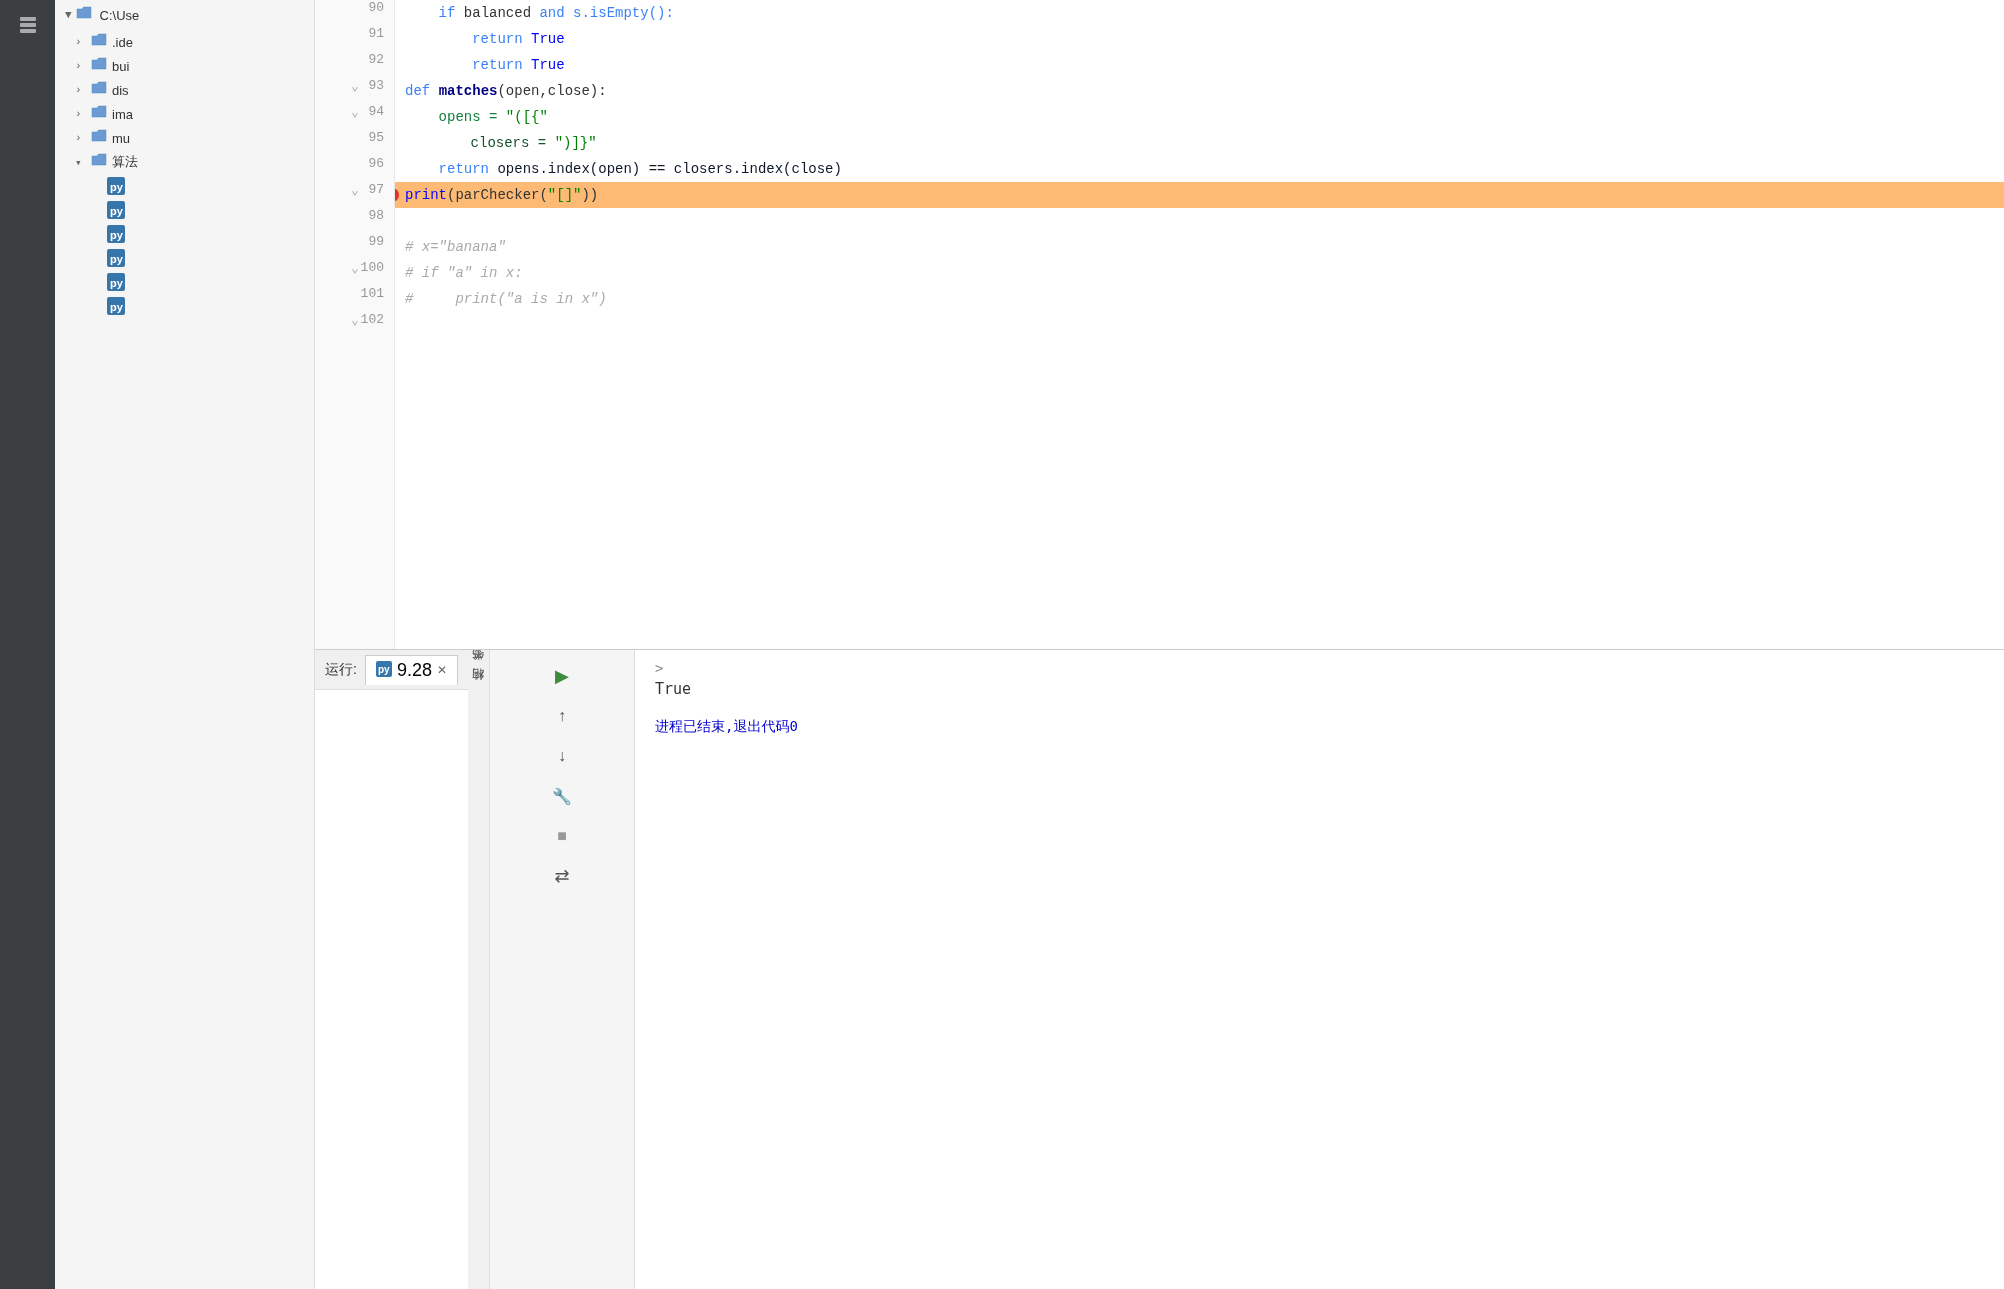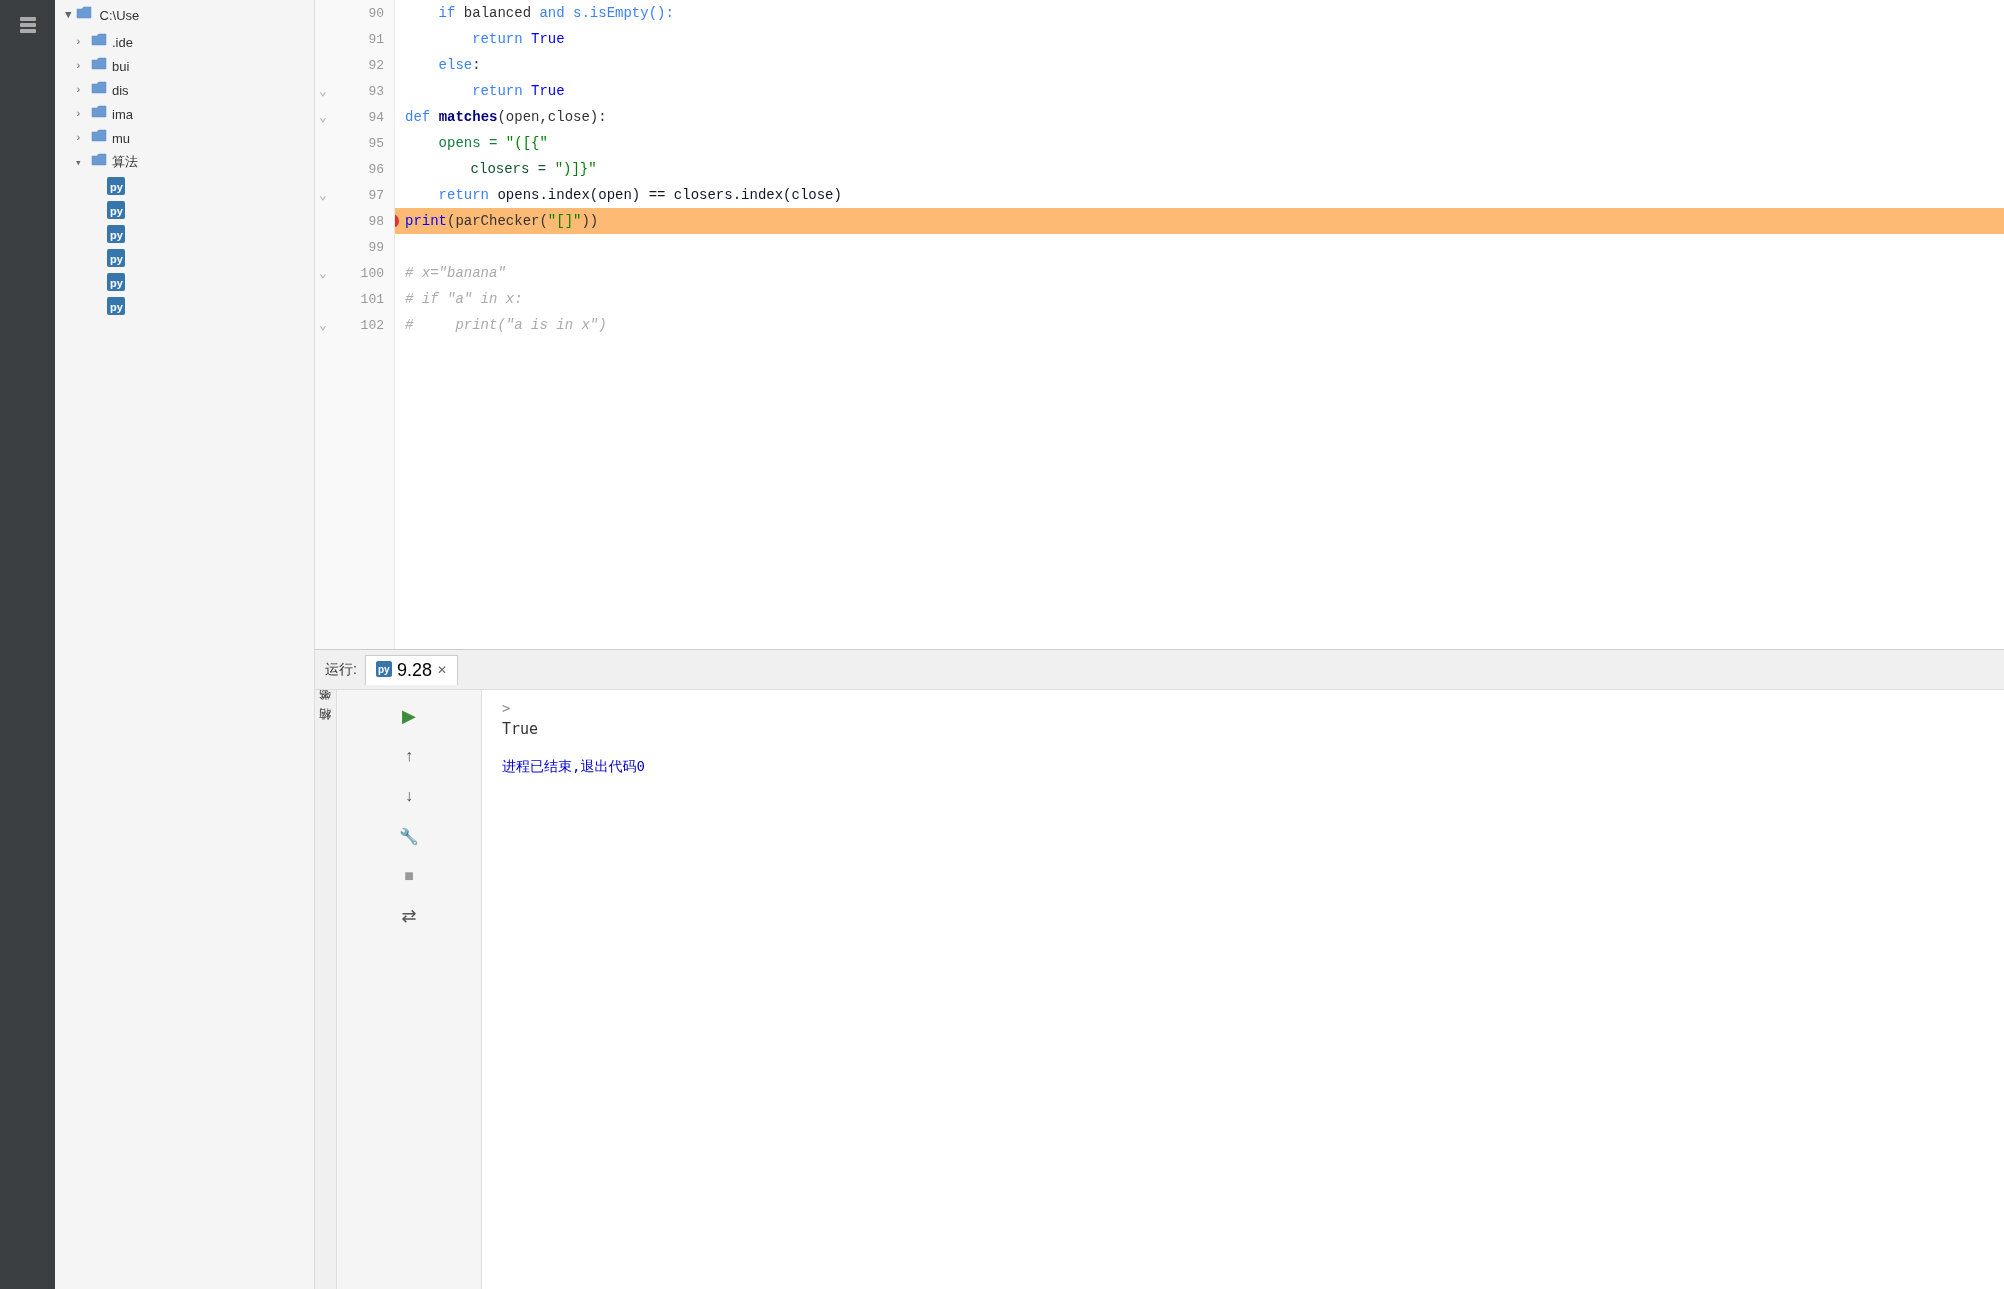--- a/index.html
+++ b/index.html
@@ -113,27 +113,28 @@
       width: 80px;
       background: #f9f9f9;
       border-right: 1px solid #e8e8e8;
       padding: 0;
       flex-shrink: 0;
       overflow: hidden;
     }
 
     .line-number-row {
       display: flex;
-      align-items: center;
+      align-items: flex-start;
       justify-content: flex-end;
       height: 26px;
       padding-right: 10px;
       font-size: 13px;
       color: #999;
       position: relative;
+      margin-left: 32px;
     }
 
     .line-number-row .gutter-icon {
       position: absolute;
       left: 4px;
       font-size: 11px;
     }
 
     .code-lines {
       flex: 1;
@@ -157,21 +158,21 @@
     
     .kw { color: #3b82f6; }
     .str { color: #008000; }
     .comment { color: #aaa; font-style: italic; }
 
     
     .run-panel {
       height: 640px;
       border-top: 1px solid #ccc;
       display: flex;
-      flex-direction: column;
+      flex-direction: row;
       background: #fff;
       flex-shrink: 0;
     }
 
     .run-header {
       height: 40px;
       background: #f0f0f0;
       border-bottom: 1px solid #ddd;
       display: flex;
       align-items: center;
@@ -532,23 +533,20 @@
         <div class="code-lines">
 
           <div class="code-line">
             <span style="color:#000;">    </span><span class="kw">if</span><span style="color:#333;"> balanced </span><span class="kw">and</span><span style="color:#3b82f6;"> s.isEmpty():</span>
           </div>
 
           <div class="code-line">
             <span style="color:#000;">        </span><span class="kw">return</span><span style="color:#333;"> </span><span class="kw" style="color:#0000ff;">True</span>
           </div>
 
-          <div class="code-line">
-            <span style="color:#000;">    </span><span class="kw">else</span><span style="color:#333;">:</span>
-          </div>
 
           <div class="code-line">
             <span style="color:#000;">        </span><span class="kw">return</span><span style="color:#333;"> </span><span class="kw" style="color:#0000ff;">True</span>
           </div>
 
           <div class="code-line">
             <span class="kw">def</span><span style="color:#333;"> </span><span style="color:#000080; font-weight:bold;">matches</span><span style="color:#333;">(open,close):</span>
           </div>
 
           <div class="code-line">

